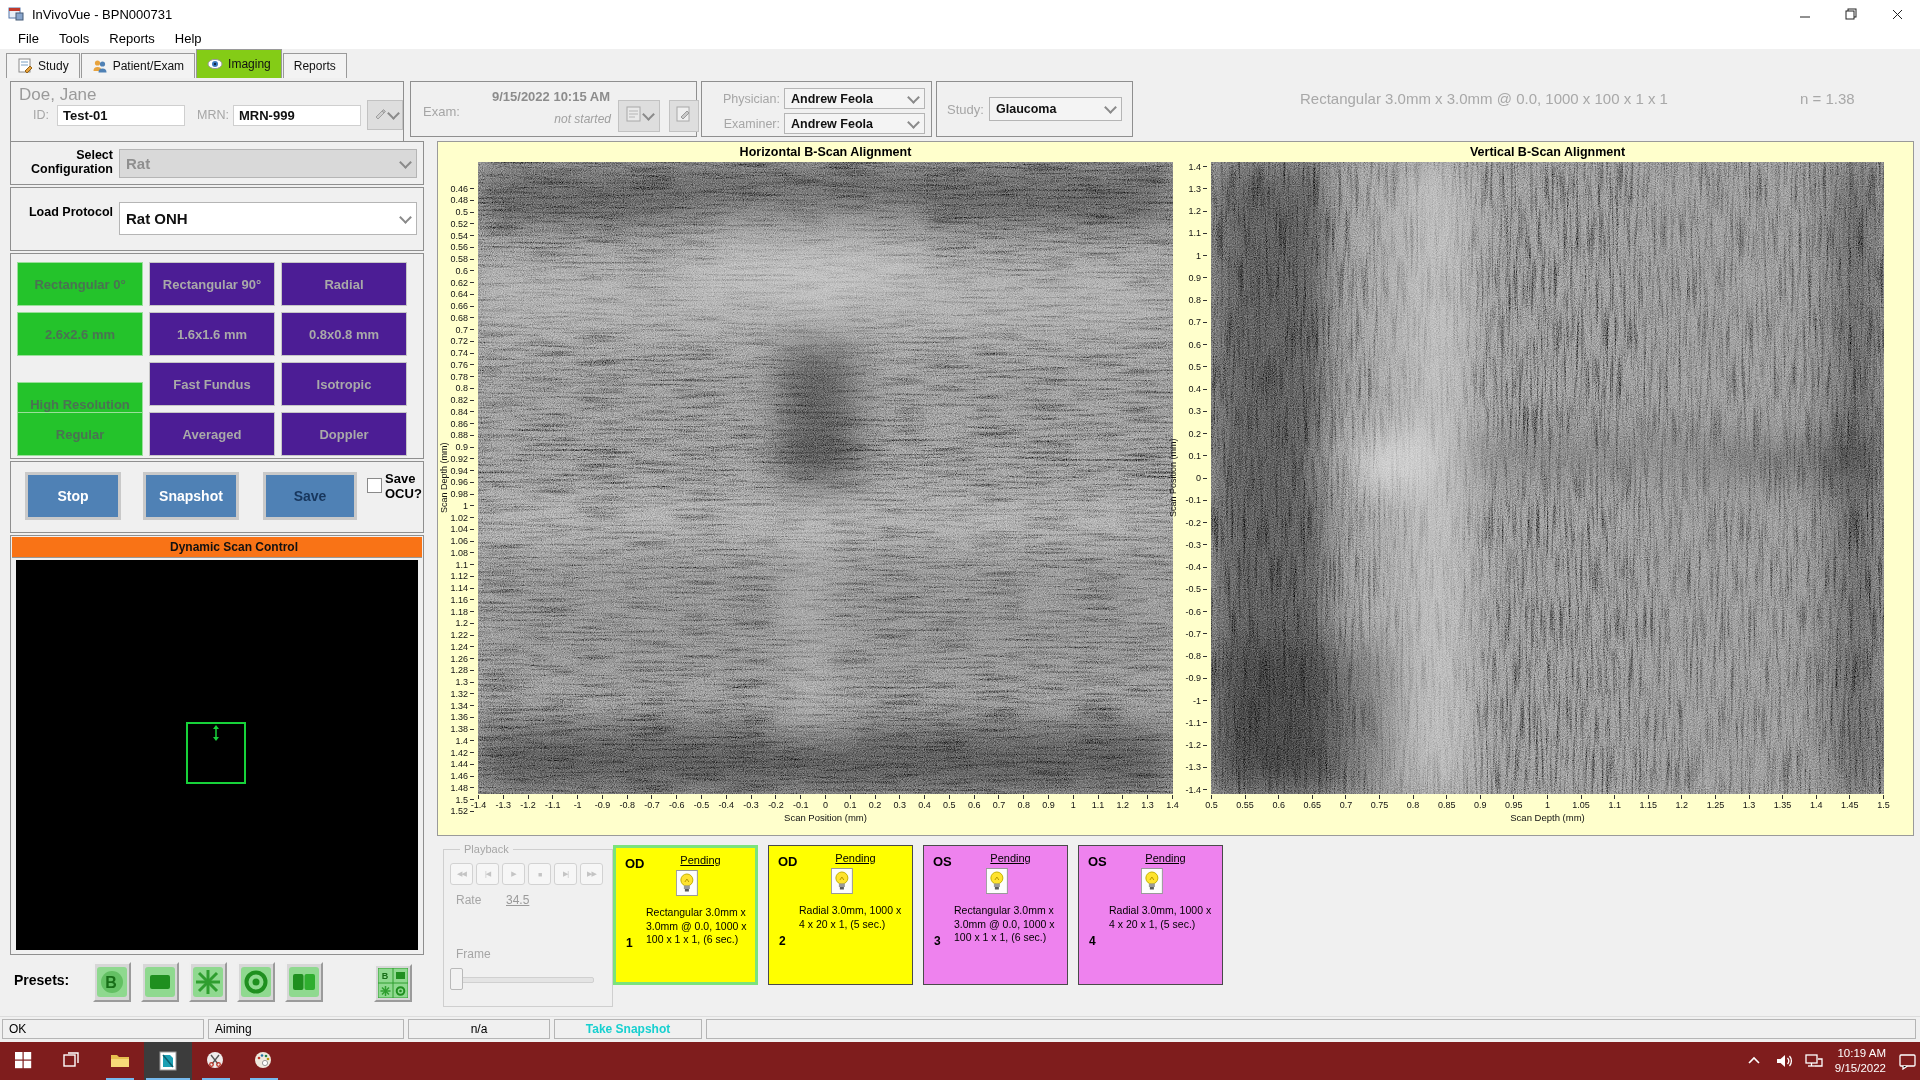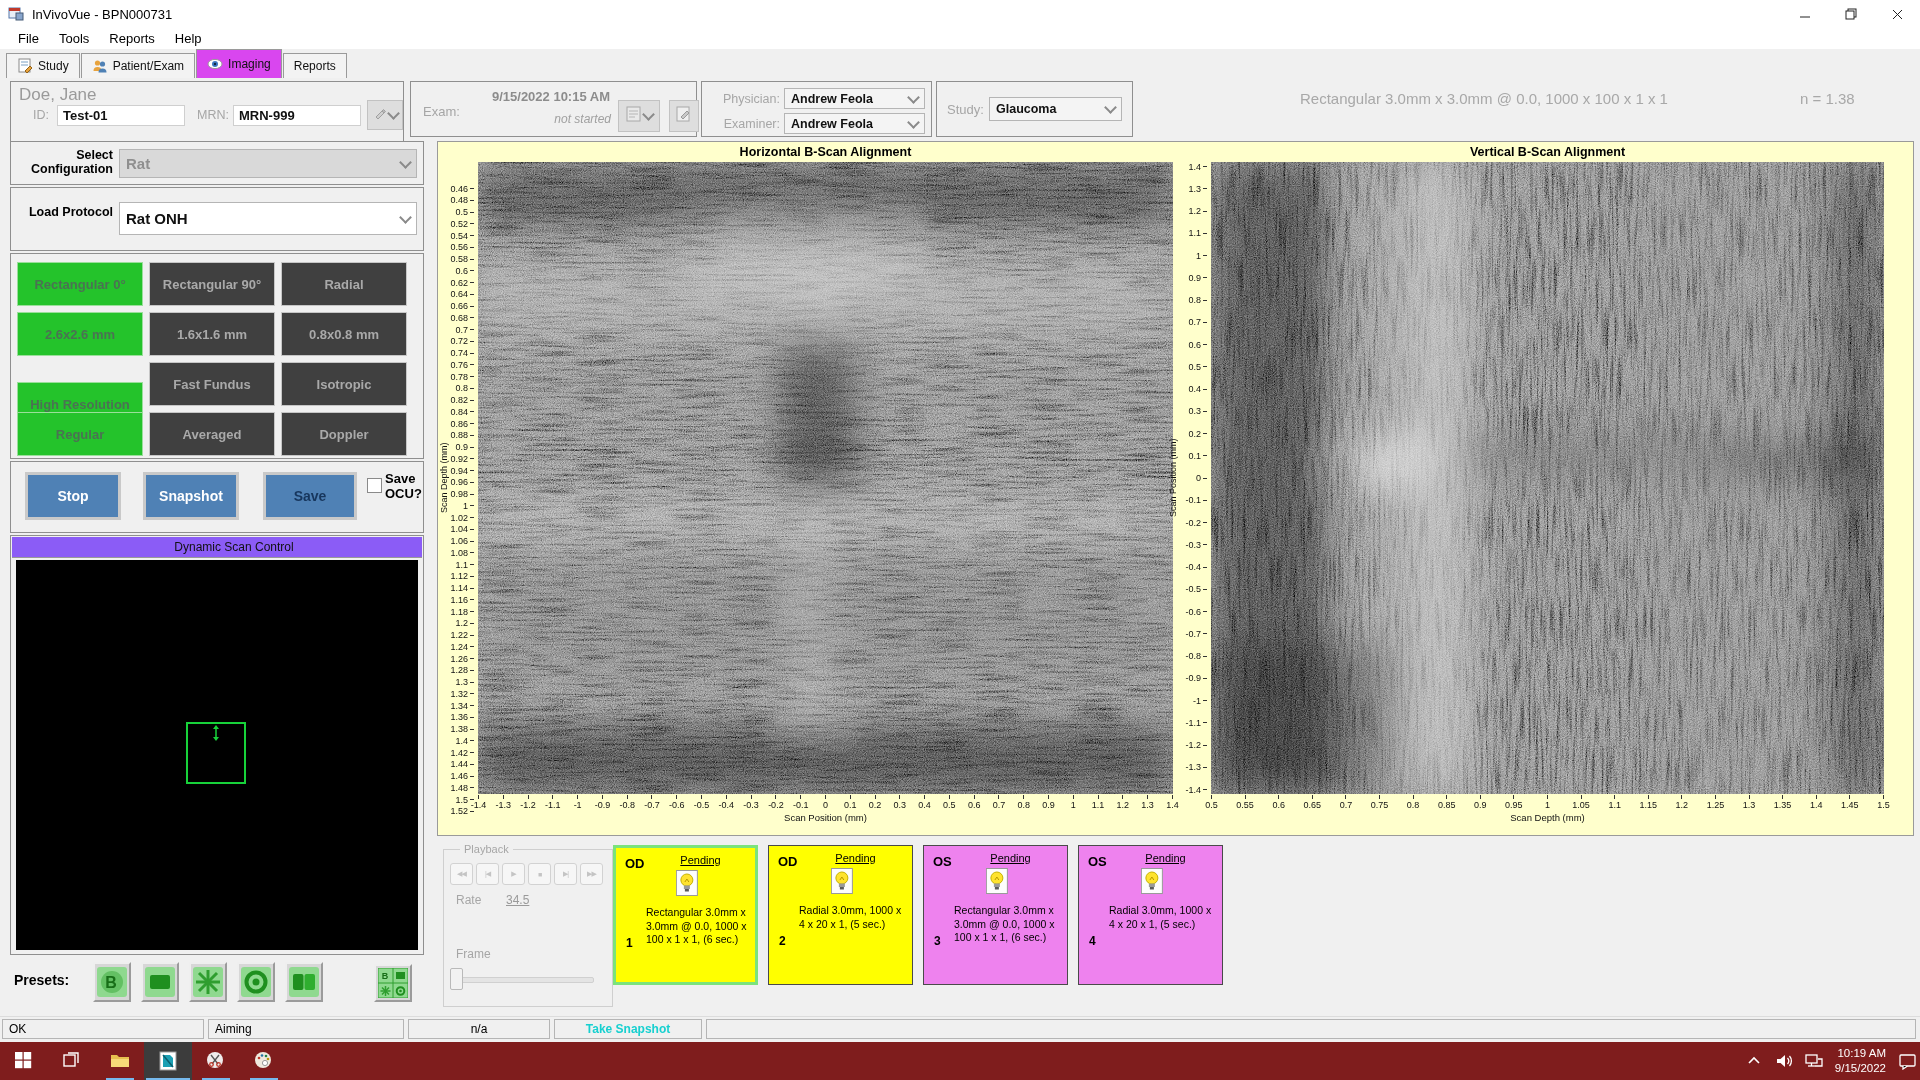--- a/index.html
+++ b/index.html
@@ -10,47 +10,47 @@
   .tb-appicon{margin-left:8px;width:16px;height:16px;display:inline-flex;}
   .tb-title{margin-left:8px;font-size:13px;color:#000;}
   .tb-controls{margin-left:auto;display:flex;height:100%;}
   .tb-btn{width:46px;height:100%;display:flex;align-items:center;justify-content:center;}
   
   #menubar{position:absolute;left:0;top:28px;width:1920px;height:21px;background:#fff;display:flex;align-items:center;padding-left:8px;box-sizing:border-box;}
   .menu-item{padding:0 10px;font-size:13px;color:#000;}
   
   #tabrow{position:absolute;left:6px;top:49px;height:29px;display:flex;align-items:flex-end;}
   .tab{display:flex;align-items:center;gap:5px;height:24px;padding:0 10px;background:#f3f3f3;border:1px solid #9a9a9a;border-bottom:none;font-size:12px;margin-right:1px;}
-  .tab.active{background:#d946ef;height:28px;z-index:2;margin-top:29px;}
+  .tab.active{background:#84cc16;height:28px;z-index:2;margin-top:29px;}
   .tab-ic{display:inline-flex;width:16px;height:16px;}
   
   .panel{position:absolute;background:#f0f0f0;border:1px solid #8f8f8f;box-sizing:border-box;}
   #p-patient{left:10px;top:81px;width:394px;height:63px;}
   #p-exam{left:410px;top:81px;width:287px;height:56px;}
   #p-staff{left:701px;top:81px;width:231px;height:56px;}
   #p-study{left:936px;top:81px;width:197px;height:56px;}
   .glabel{color:#a6a6a6;font-size:12.5px;}
   .patient-name{position:absolute;left:8px;top:3px;font-size:17px;color:#9a9a9a;}
   .fld{position:absolute;background:#fff;border:1px solid #cfcfcf;font-weight:bold;font-size:13px;color:#111;padding:2px 5px;box-sizing:border-box;font-family:"Liberation Sans",sans-serif;}
   .iconbtn{position:absolute;background:#dedede;border:1px solid #c2c2c2;display:flex;align-items:center;justify-content:center;gap:2px;}
   .chev{width:7px;height:7px;border-right:2px solid #8a8a8a;border-bottom:2px solid #8a8a8a;transform:rotate(45deg);margin-top:-3px;}
   .dd{position:absolute;background:#f4f4f4;border:1px solid #b5b5b5;display:flex;align-items:center;font-weight:bold;font-size:12.5px;color:#111;padding:0 6px;box-sizing:border-box;}
   .dd .chev{margin-left:auto;}
   .summary-text{position:absolute;top:90px;font-size:15px;color:#a8a8a8;white-space:nowrap;}
   
   .lsec{position:absolute;left:10px;width:414px;background:#f0f0f0;border:1px solid #8f8f8f;box-sizing:border-box;}
   .lsec-label{position:absolute;font-weight:bold;font-size:12.5px;color:#000;text-align:right;line-height:1.15;}
-  .pbtn{position:absolute;width:126px;height:44px;display:flex;align-items:center;justify-content:center;background:#404040;border:1px solid #c6c6c6;color:#a9a9a9;font-weight:bold;font-size:13px;box-sizing:border-box;text-align:center;}
+  .pbtn{position:absolute;width:126px;height:44px;display:flex;align-items:center;justify-content:center;background:#4c1d95;border:1px solid #c6c6c6;color:#a9a9a9;font-weight:bold;font-size:13px;box-sizing:border-box;text-align:center;}
   .pbtn.active{background:#24c32b;border-color:#9adf9a;color:#4b7253;}
   .abtn{position:absolute;width:96px;height:48px;background:#4f81b5;border:3px solid #c9c9c9;display:flex;align-items:center;justify-content:center;color:#fff;font-weight:bold;font-size:14px;box-sizing:border-box;}
   .abtn.save-style{color:#17365d;}
   .cbx{position:absolute;width:13px;height:13px;background:#fff;border:1px solid #8a8a8a;}
   .cbx-label{position:absolute;font-weight:bold;font-size:13px;color:#000;line-height:1.15;}
-  .dyn-title{position:absolute;left:1px;right:1px;top:1px;height:20px;background:#8b5cf6;border-bottom:1px solid #999;
-             display:flex;align-items:center;justify-content:center;font-weight:normal;font-size:12px;padding-left:34px;}
+  .dyn-title{position:absolute;left:1px;right:1px;top:1px;height:20px;background:#f97316;border-bottom:1px solid #999;
+             display:flex;align-items:center;justify-content:center;font-weight:bold;font-size:12px;padding-left:34px;}
   .dyn-canvas{position:absolute;left:5px;top:24px;width:402px;height:390px;background:#000;}
   .scan-box{position:absolute;left:170px;top:162px;width:60px;height:62px;border:2px solid #17d23a;box-sizing:border-box;}
   .scan-box svg{position:absolute;left:50%;top:1px;transform:translateX(-50%);}
   .presets-label{position:absolute;left:14px;top:972px;font-weight:bold;font-size:14px;color:#000;}
   .preset{position:absolute;top:962px;width:38px;height:40px;background:#d7d7d7;border:2px outset #efefef;box-sizing:border-box;display:flex;align-items:center;justify-content:center;}
   .preset-ic{display:inline-flex;width:30px;height:30px;}
   .preset.combo{top:964px;left:374px;width:38px;height:38px;}
   
   #rpanel{position:absolute;left:437px;top:141px;width:1477px;height:695px;background:#ffffcc;border:1px solid #9a9a9a;box-sizing:border-box;}
   .chart-title{position:absolute;top:3px;font-weight:bold;font-size:12.5px;color:#000;text-align:center;}

